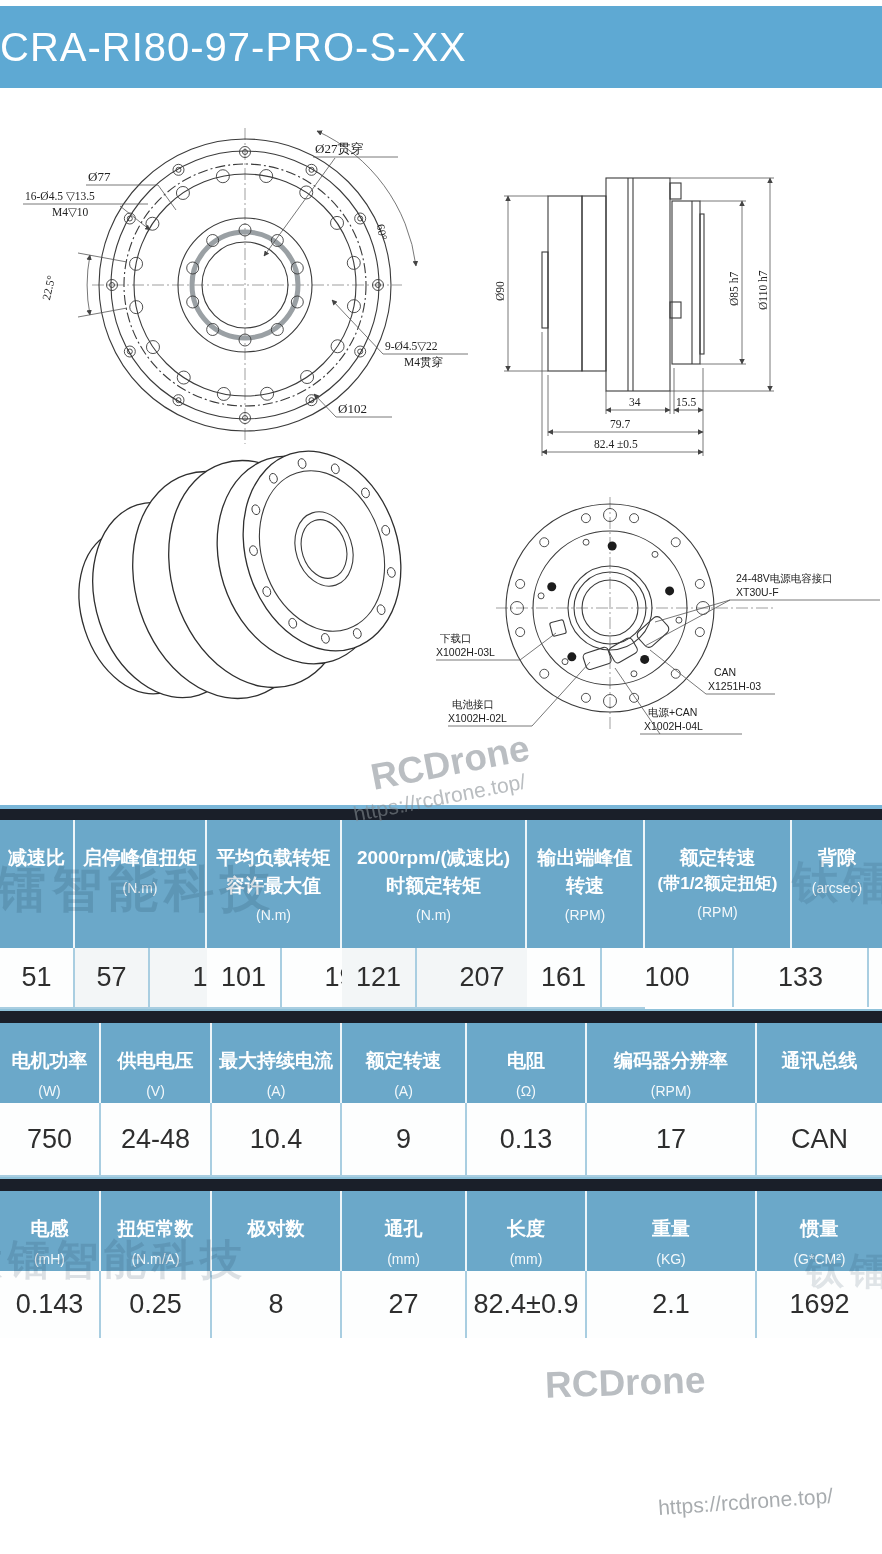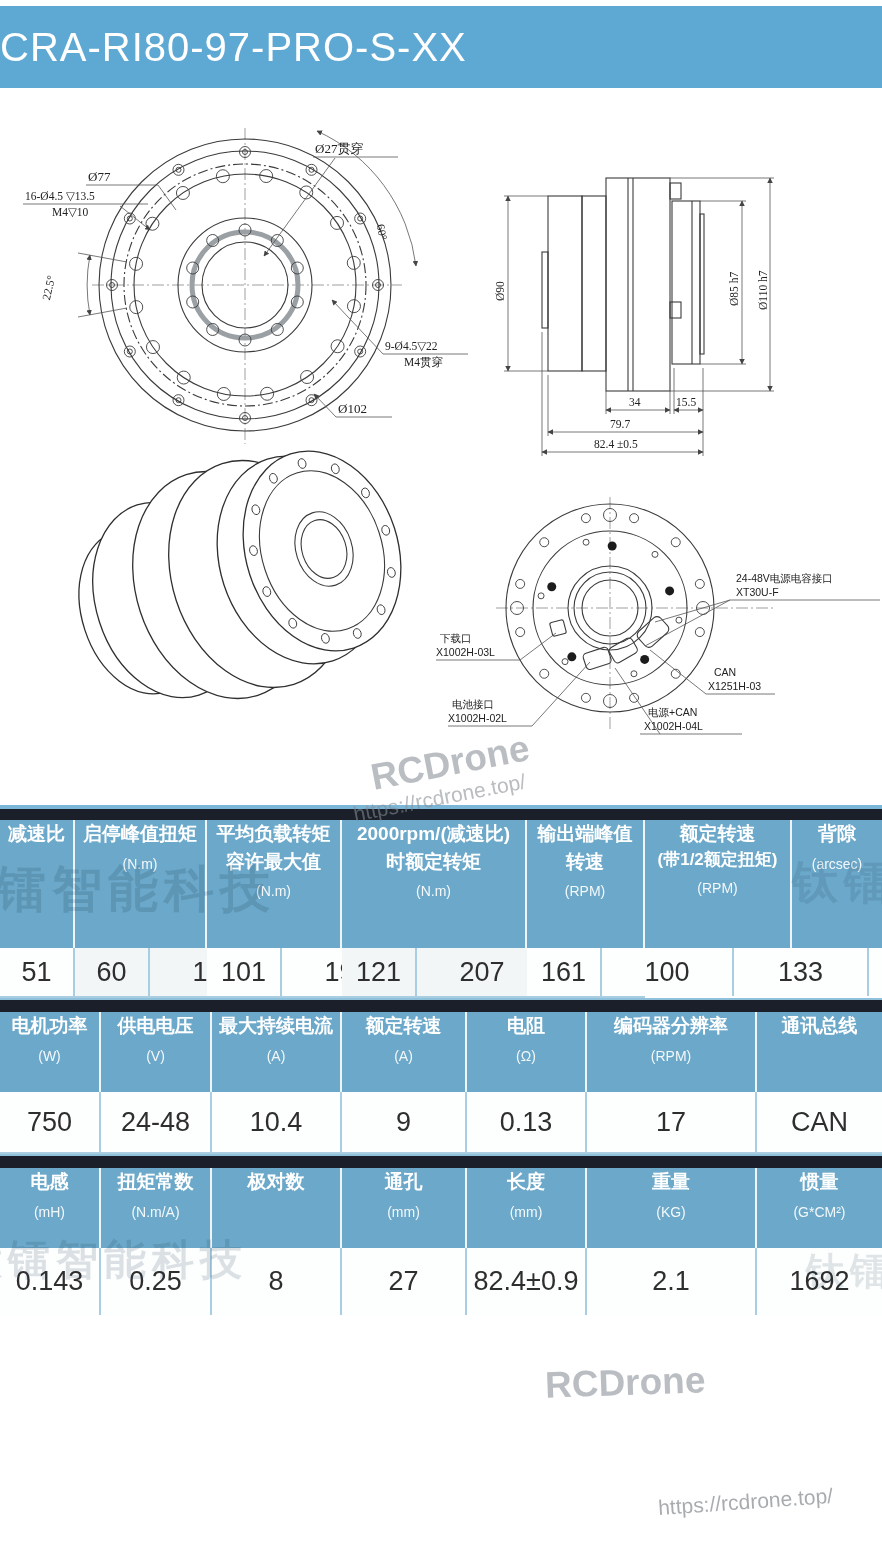--- a/index.html
+++ b/index.html
@@ -18,38 +18,38 @@
 
   
   .grid{display:grid;}
   .t1{grid-template-columns:75px 132px 135px 185px 118px 147px 90px;}
   .t23{grid-template-columns:101px 111px 130px 125px 120px 170px 125px;}
   .thead{background:#6ba8c9;}
   .t1.thead{height:128px;}
   .t23.thead{height:80px;}
   .hcell{
     display:flex;flex-direction:column;align-items:center;justify-content:flex-start;
-    box-sizing:border-box;border-right:2px solid rgba(255,255,255,.88);
+    padding-top:24px;box-sizing:border-box;border-right:2px solid rgba(255,255,255,.88);
     color:#fff;text-align:center;line-height:1.45;
   }
   .t23 .hcell{}
   .hcell:last-child{border-right:none;}
   .hl{font-size:19px;font-weight:bold;}
   .hu{font-size:14px;opacity:.92;margin-top:6px;font-weight:normal;}
   .hl:empty,.hu:empty{display:none;}
   .trow{display:grid;grid-template-columns:inherit;}
   .tbody{background:#fff;}
   .tbody .trow{border-bottom:2px solid #a9cee1;}
   .tbody .trow:nth-child(even) .tcell{background:#f3f6f7;}
   .tcell{
-    height:48px;display:flex;align-items:center;justify-content:center;
+    height:59px;display:flex;align-items:center;justify-content:center;
     font-size:27px;color:#2e2e2e;border-right:2px solid #a9cee1;background:#fdfefe;
   }
   .tcell:last-child{border-right:none;}
-  .row-single .tcell{height:60px;}
+  .row-single .tcell{height:72px;}
   .row-single{border-bottom:2px solid #a9cee1;}
   .row-last .tcell{height:67px;}
 
   
   .draw circle,.draw ellipse,.draw path,.draw rect,.draw line,.draw polyline{
     fill:none;stroke:#3b3b3b;stroke-width:1.1;
   }
   .draw .fillw{fill:#fff;stroke:#2f2f2f;stroke-width:1.3;}
   .draw .thick-ring{stroke:#9aa0a4;stroke-width:5;}
   .draw .cl{stroke:#777;stroke-width:.7;stroke-dasharray:12 3 2 3;}
@@ -372,21 +372,21 @@
     <div class="trow">
       <div class="tcell">51</div>
       <div class="tcell">121</div>
       <div class="tcell">68.5</div>
       <div class="tcell">48</div>
       <div class="tcell">65</div>
       <div class="tcell">54</div>
       <div class="tcell">20</div>
     </div>
     <div class="trow">
-      <div class="tcell">60</div>
+      <div class="tcell">57</div>
       <div class="tcell">169</div>
       <div class="tcell">107</div>
       <div class="tcell">78</div>
       <div class="tcell">43</div>
       <div class="tcell">35</div>
       <div class="tcell">20</div>
     </div>
     <div class="trow">
       <div class="tcell">101</div>
       <div class="tcell">194</div>

